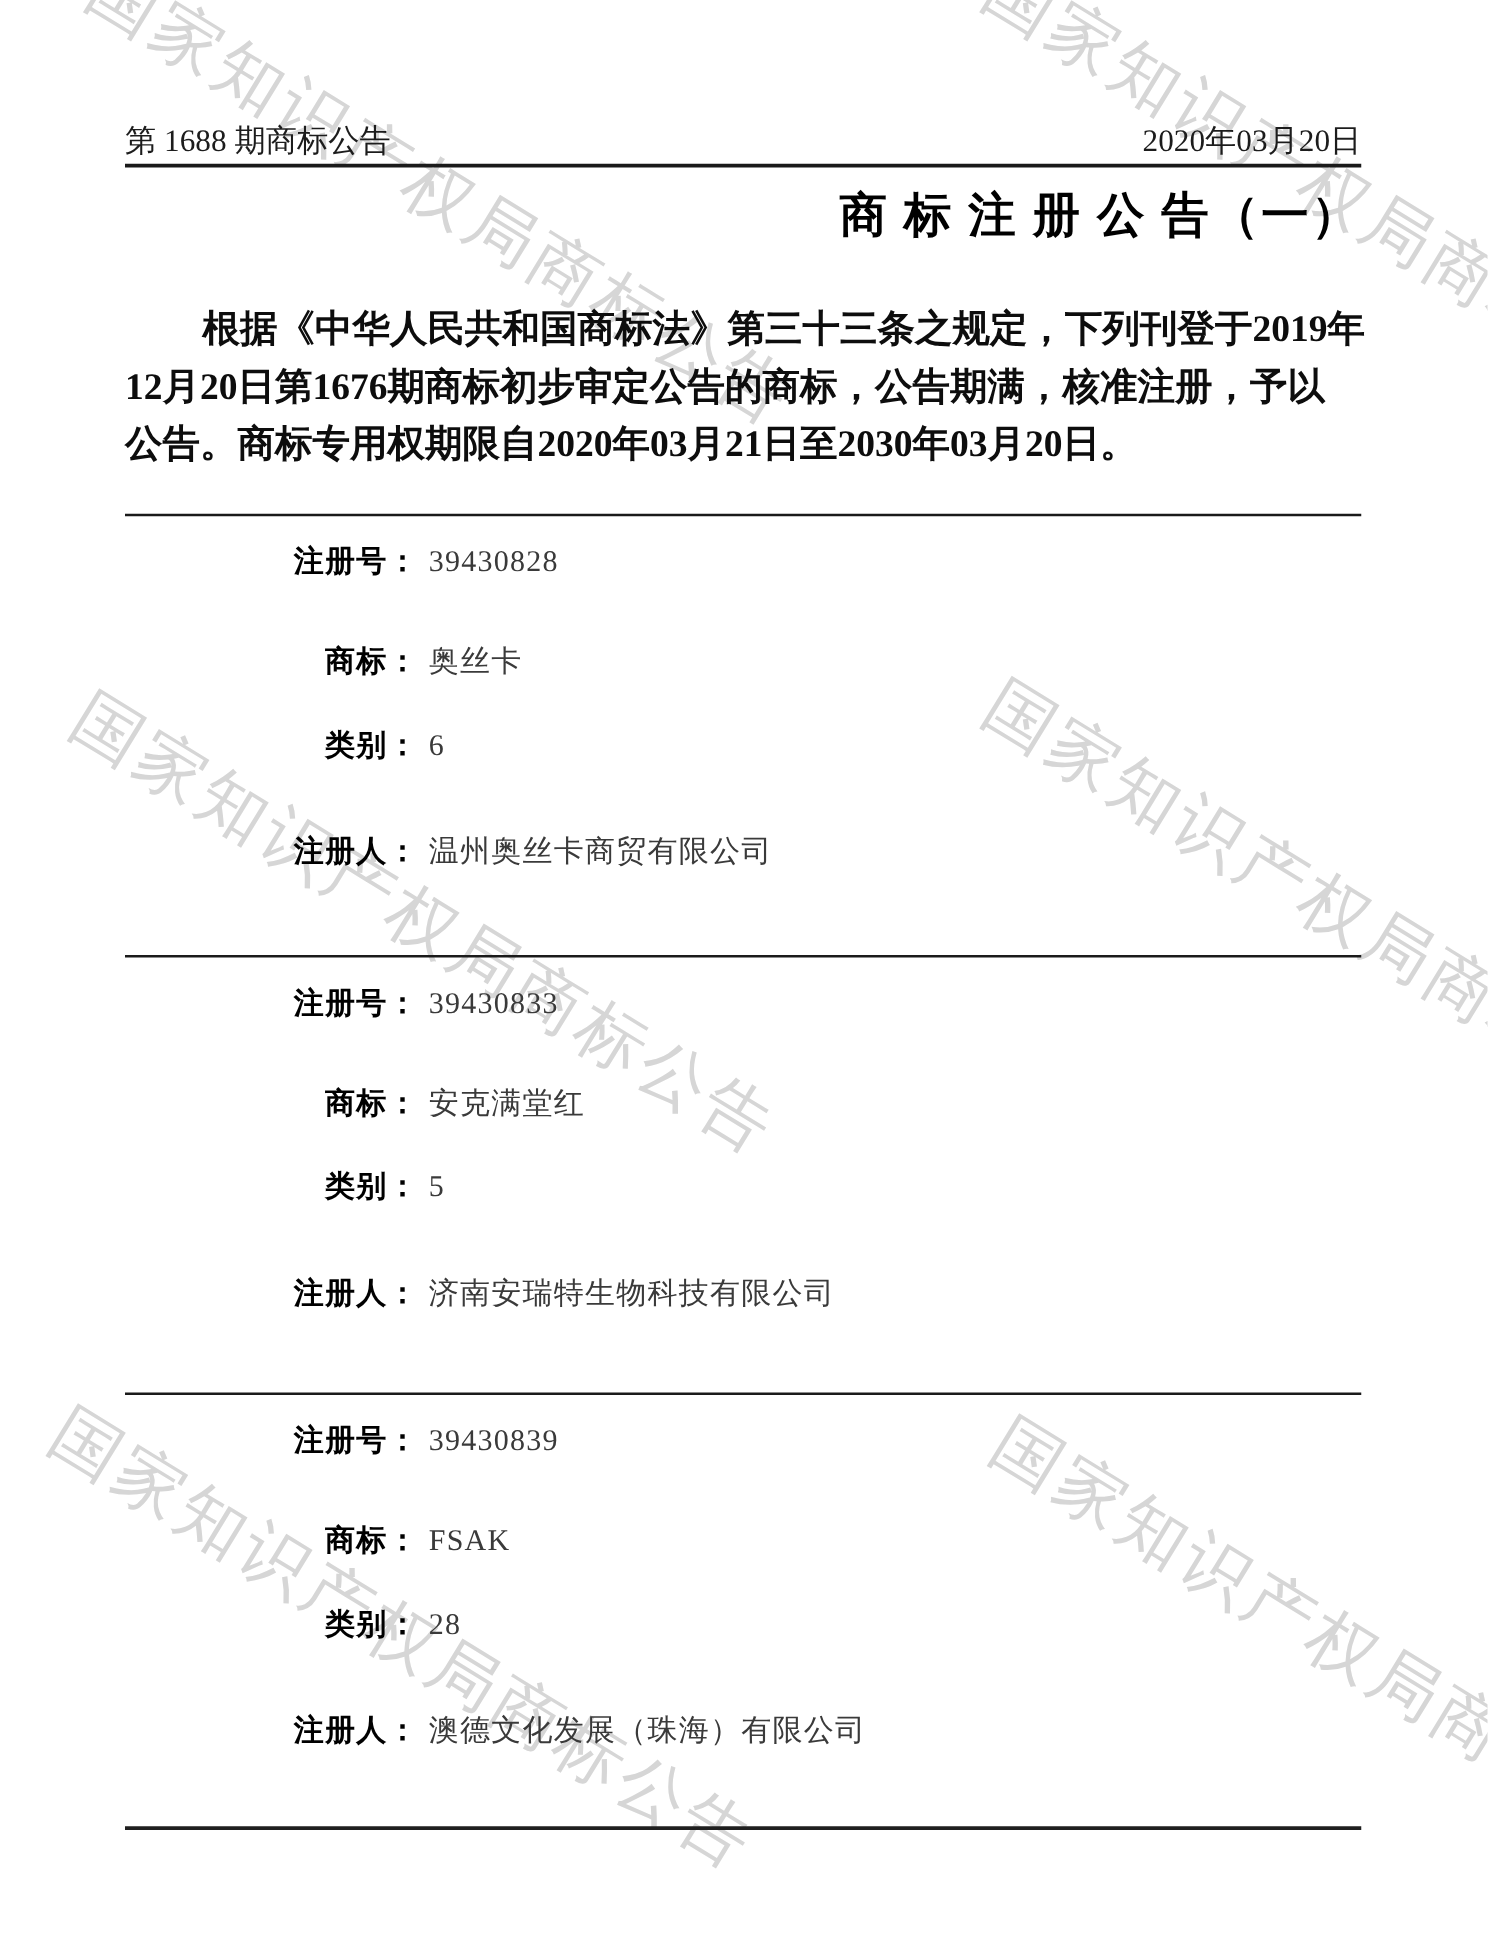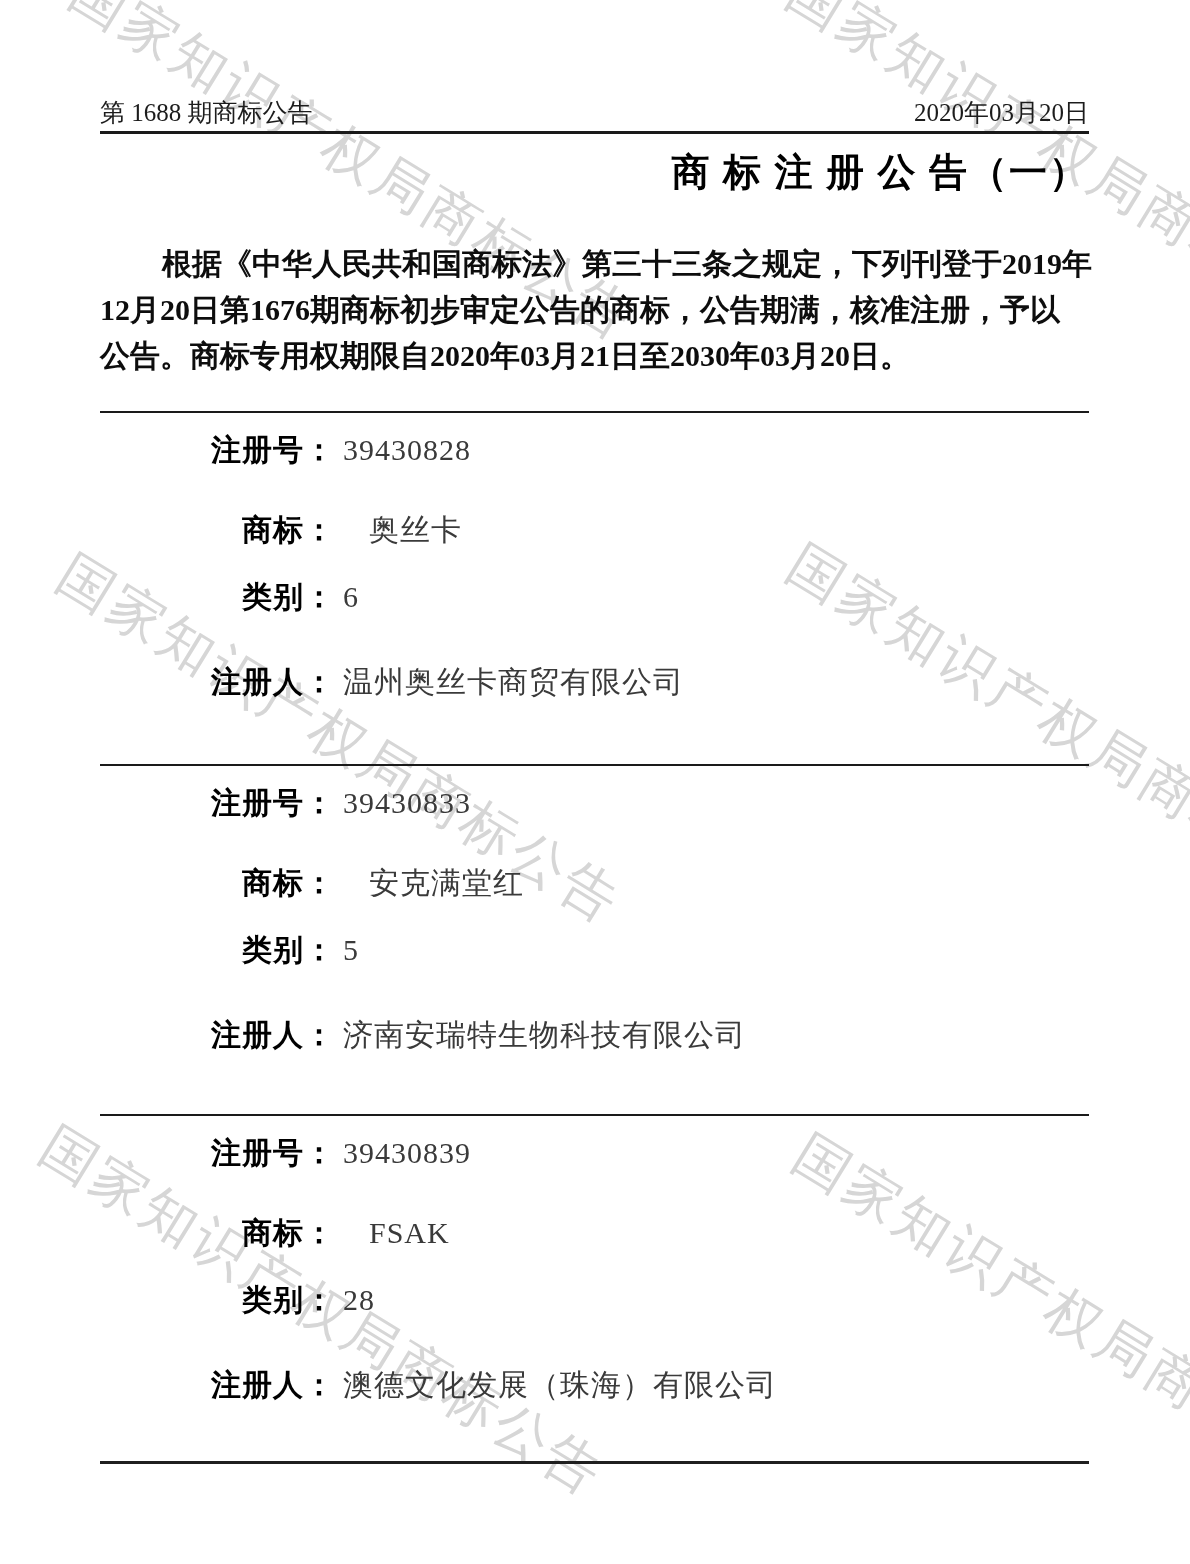--- a/index.html
+++ b/index.html
@@ -86,25 +86,25 @@
   }
   .rec1 { top: 411px; }
   .rec2 { top: 764px; }
   .rec3 { top: 1114px; }
 
   .field-row {
     position: absolute;
     left: 0;
     display: flex;
     align-items: baseline;
-    font-size: 30px;
+    font-size: 24px;
     line-height: 30px;
   }
   .row1 { top: 22px; }
-  .row2 { top: 102px; gap: 26px; }
+  .row2 { top: 102px; }
   .row3 { top: 169px; }
   .row4 { top: 254px; }
 
   .field-label {
     display: inline-block;
     width: 235px;
     text-align: right;
     font-weight: 700;
     color: #000;
     letter-spacing: 1px;

